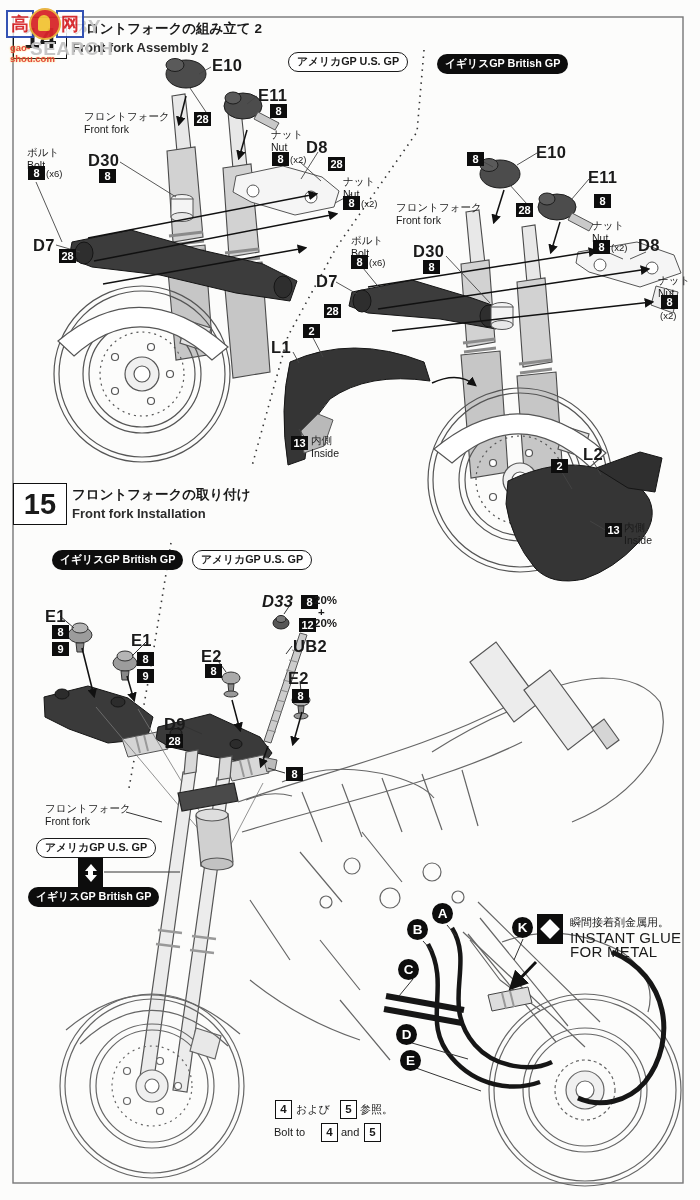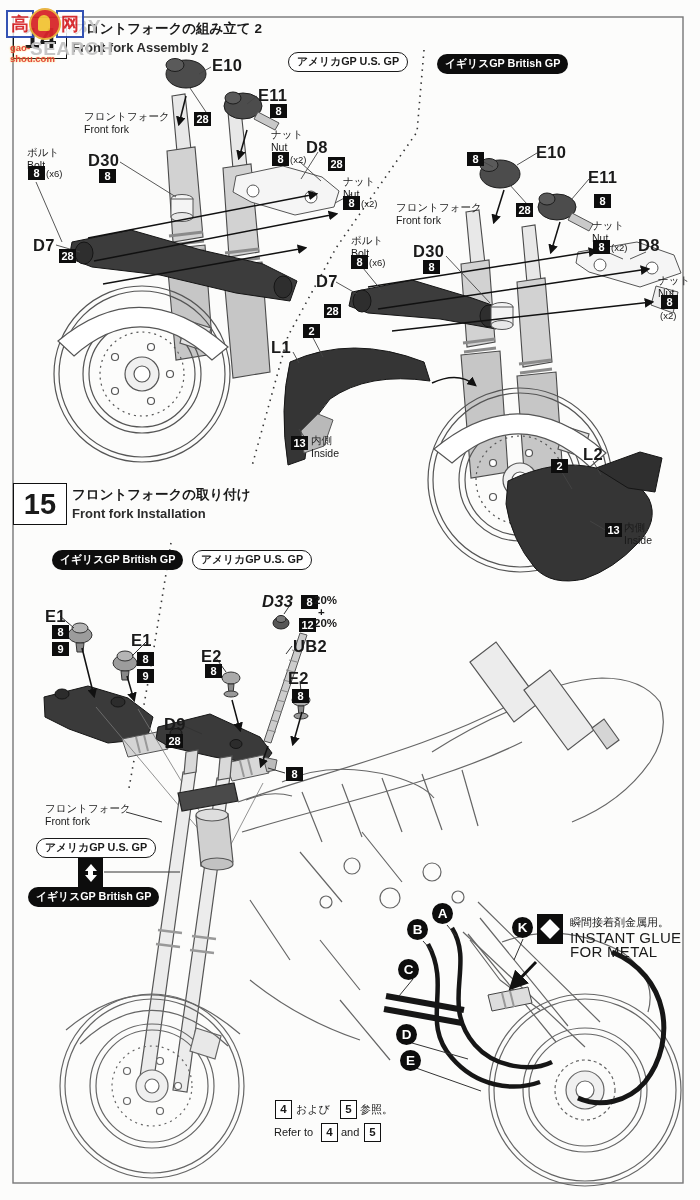--- a/index.html
+++ b/index.html
@@ -422,21 +422,21 @@
       <div class="co txt" style="left: 570px; top: 915px;">瞬間接着剤金属用。</div>
       <div class="co txtb" style="left: 570px; top: 929px;">INSTANT GLUE</div>
       <div class="co txtb" style="left: 570px; top: 943px;">FOR METAL</div>
       <div class="co circle" style="left: 398px; top: 959px;">C</div>
       <div class="co circle" style="left: 396px; top: 1024px;">D</div>
       <div class="co circle" style="left: 400px; top: 1050px;">E</div>
       <div class="co refbox" style="left: 275px; top: 1100px;">4</div>
       <div class="co txt" style="left: 296px; top: 1102px;">および</div>
       <div class="co refbox" style="left: 340px; top: 1100px;">5</div>
       <div class="co txt" style="left: 360px; top: 1102px;">参照。</div>
-      <div class="co txt" style="left: 274px; top: 1126px;">Refer to</div>
+      <div class="co txt" style="left: 274px; top: 1126px;">Bolt to</div>
       <div class="co refbox" style="left: 321px; top: 1123px;">4</div>
       <div class="co txt" style="left: 341px; top: 1126px;">and</div>
       <div class="co refbox" style="left: 364px; top: 1123px;">5</div>
     </div>
 
   <div class="wm">
     <div class="wm-brand">HOBBY SEARCH</div>
     <div class="wm-logo">
       <span class="wm-tile">高</span>
       <span class="wm-circle"></span>

